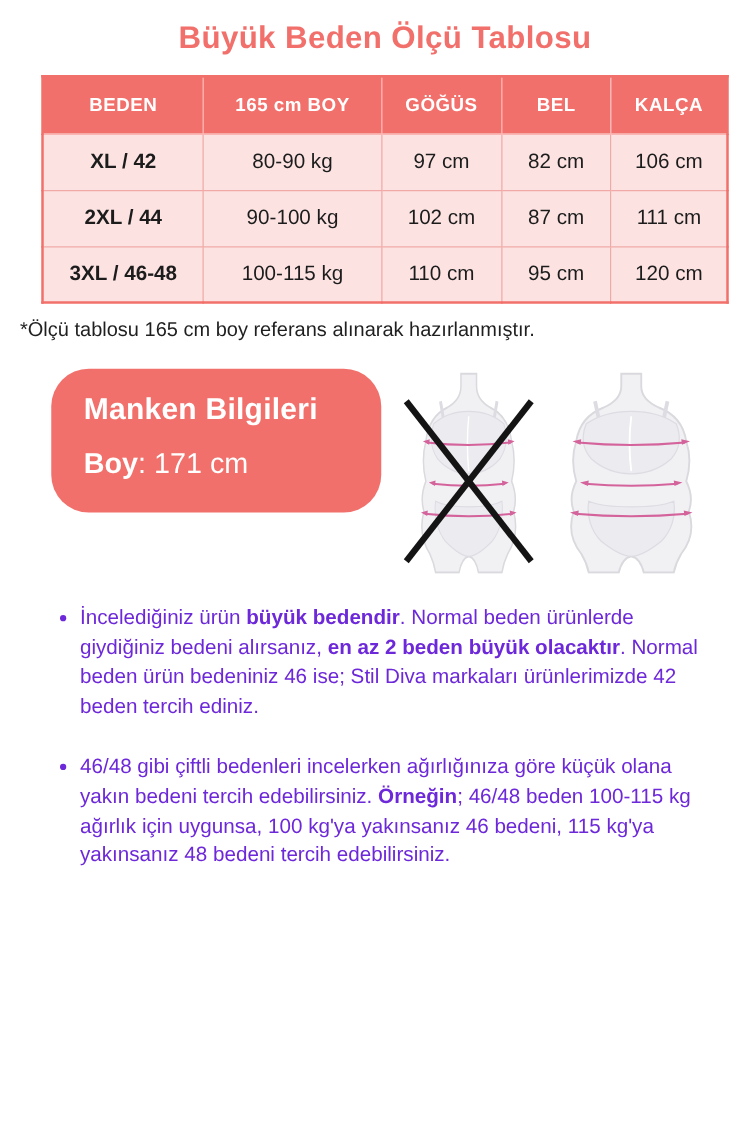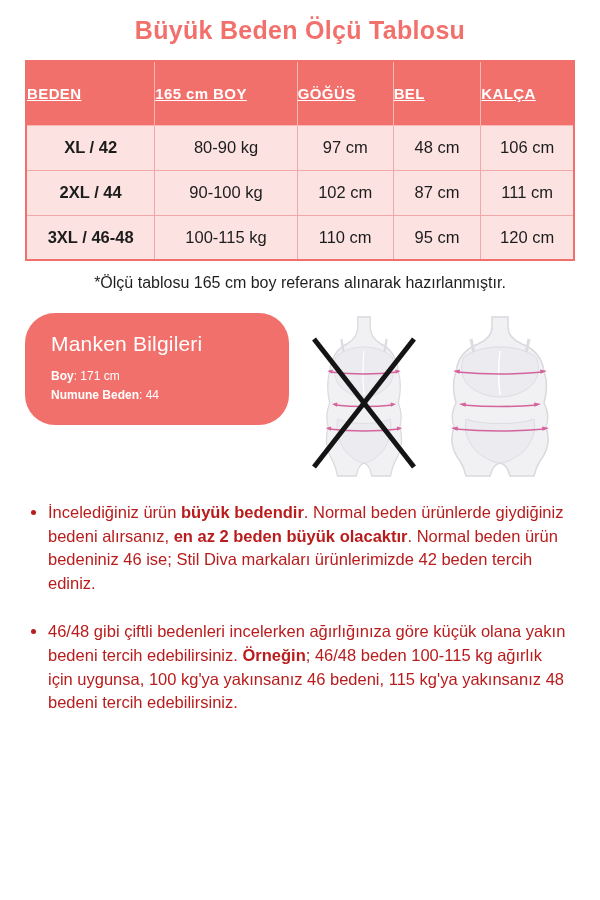--- a/index.html
+++ b/index.html
@@ -11,74 +11,74 @@
     --measure-line:#d4639c;
     --figure-fill:#f1f1f4;
     --figure-stroke:#d9d9de;
     --underwear-fill:#ebebf0;
     --underwear-stroke:#dcdce2;
   }
   *{margin:0;padding:0;box-sizing:border-box;}
   html,body{background:#ffffff;}
   .page{
     width:600px;height:900px;background:#ffffff;overflow:hidden;
-    font-family:"Liberation Sans",sans-serif;color:var(--text-dark);
+    font-family:"Liberation Sans",sans-serif;color:var(--text-dark);padding-left:16px;
   }
   .title{
     padding-top:16px;text-align:center;
     font-size:25px;font-weight:700;color:var(--accent);
     letter-spacing:.3px;
   }
   table.size-table{
     width:550px;margin:15px auto 0;border-collapse:collapse;
     border:2px solid var(--accent);table-layout:fixed;
   }
   table.size-table th{
     background:var(--accent);color:#ffffff;
-    font-size:15px;font-weight:700;height:64px;text-align:left;
-    border:1px solid var(--header-divider);letter-spacing:.4px;text-decoration:underline;
+    font-size:15px;font-weight:700;height:46px;text-align:center;
+    border:1px solid var(--header-divider);letter-spacing:.4px;
   }
   table.size-table td{
     background:var(--cell-bg);color:var(--text-dark);
     font-size:16.5px;height:45px;text-align:center;
     border:1.5px solid var(--grid-line);
   }
   table.size-table td:first-child{font-weight:700;}
   table.size-table col.c1{width:23.5%;}
   table.size-table col.c2{width:26%;}
   table.size-table col.c3{width:17.5%;}
   table.size-table col.c4{width:16%;}
   table.size-table col.c5{width:17%;}
   .footnote{
-    margin-top:13px;text-align:center;font-size:16px;color:#1f1f1f;
+    margin-top:13px;font-size:16px;color:#1f1f1f;
   }
   .info-row{
     margin:21px 25px 0 25px;display:flex;align-items:flex-start;
   }
   .model-box{
     background:var(--accent);border-radius:30px;
     width:264px;padding:19px 24px 21px 26px;color:#ffffff;flex-shrink:0;
   }
   .model-box .box-title{
-    font-size:21px;font-weight:400;margin-bottom:11px;letter-spacing:.2px;
+    font-size:24px;font-weight:700;margin-bottom:11px;letter-spacing:.2px;
   }
   .model-box .info-line{
-    font-size:12px;line-height:1.56;font-weight:400;
+    font-size:23px;line-height:1.56;font-weight:400;
   }
   .model-box .info-line b{font-weight:700;}
   .figures{
     flex:1;display:flex;justify-content:space-evenly;align-items:flex-start;
     padding-top:2px;
   }
   .figure{width:122px;height:162px;}
   .notes{
     margin:24px 30px 0 32px;padding-left:16px;list-style:disc;
   }
   .notes li{
-    font-size:16.5px;line-height:1.43;margin-bottom:25px;color:#b91c1c;
+    font-size:16.5px;line-height:1.43;margin-bottom:25px;color:#6d28d9;
   }
   .notes li b{font-weight:700;}
 </style>
 </head>
 <body>
 
 <div class="page">
 
   <div class="title">Büyük Beden Ölçü Tablosu</div>
 
@@ -97,21 +97,21 @@
           <th>GÖĞÜS</th>
           <th>BEL</th>
           <th>KALÇA</th>
         </tr>
     </thead>
     <tbody>
         <tr>
           <td>XL / 42</td>
           <td>80-90 kg</td>
           <td>97 cm</td>
-          <td>48 cm</td>
+          <td>82 cm</td>
           <td>106 cm</td>
         </tr>
         <tr>
           <td>2XL / 44</td>
           <td>90-100 kg</td>
           <td>102 cm</td>
           <td>87 cm</td>
           <td>111 cm</td>
         </tr>
         <tr>
@@ -125,21 +125,20 @@
   </table>
 
   <div class="footnote">*Ölçü tablosu 165 cm boy referans alınarak hazırlanmıştır.</div>
 
   <div class="info-row">
 
     <div class="model-box">
       <div class="box-title">Manken Bilgileri</div>
       <div>
           <div class="info-line"><b>Boy</b>: 171 cm</div>
-          <div class="info-line"><b>Numune Beden</b>: 44</div>
         </div>
     </div>
 
     <div class="figures">
 
       <svg class="figure" viewBox="0 0 120 162" xmlns="http://www.w3.org/2000/svg">
         <g transform="translate(60 0) scale(0.78 1) translate(-60 0)">
           <path d="M52,2 L68,2 L68,12 C68,20 73,25 82,29 C95,34 102,43 104,56
                    C108,68 107,78 104,88 C108,96 109,104 106,112 C110,124 108,136 100,146
                    C97,151 95,156 94,161 L70,161 C68,153 65,149 60,148 C55,149 52,153 50,161

